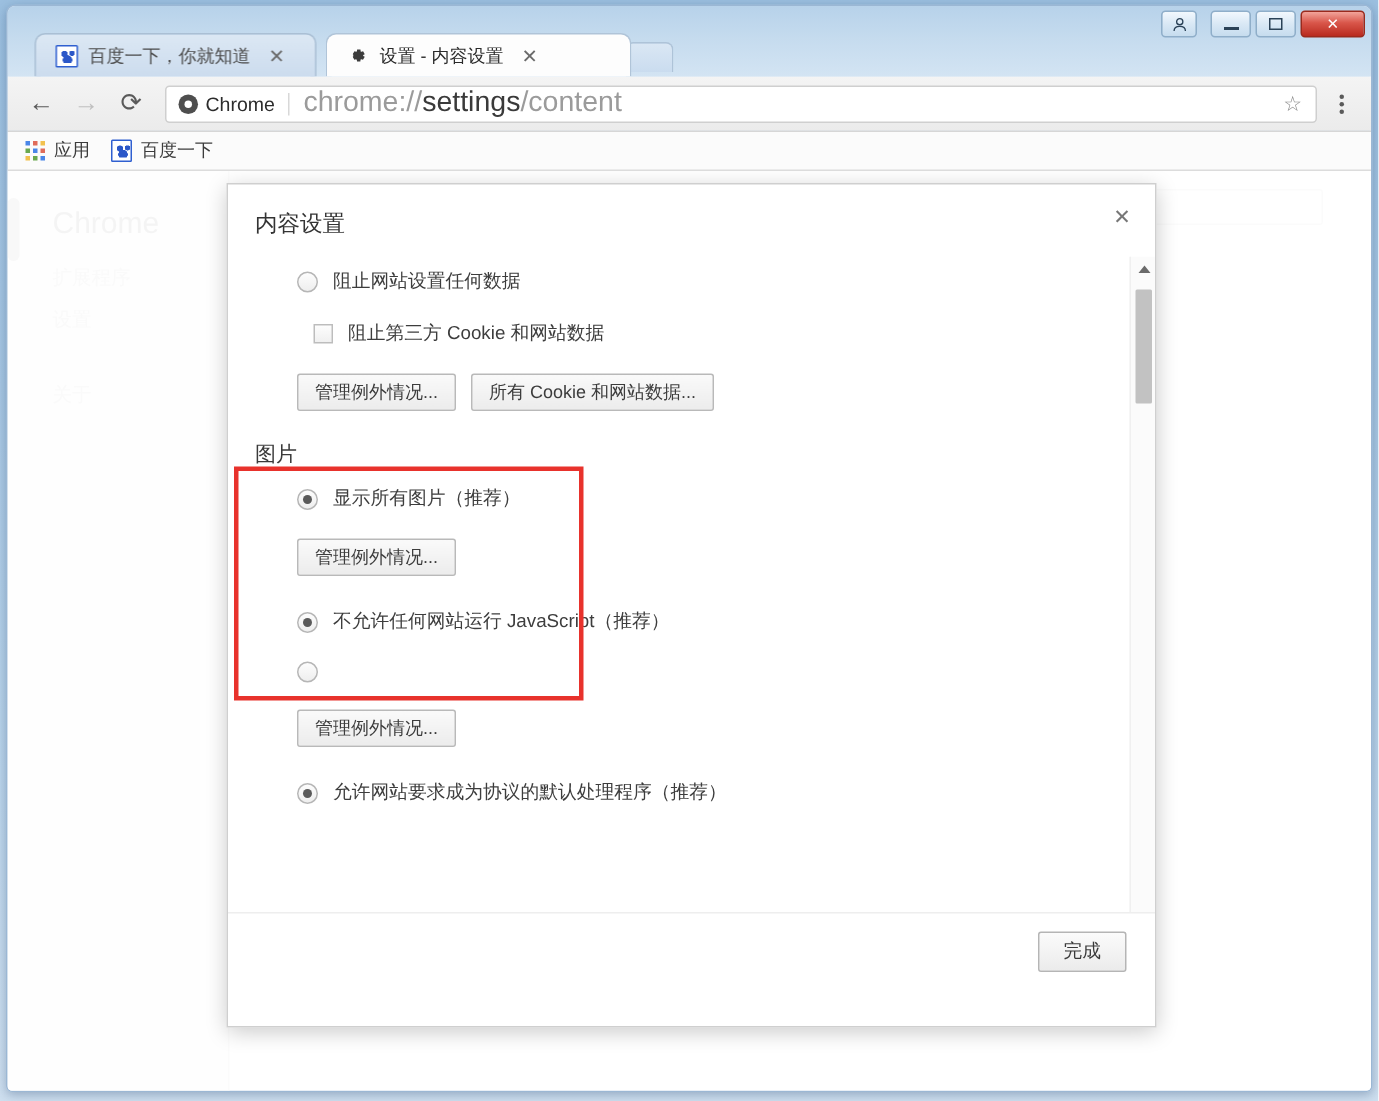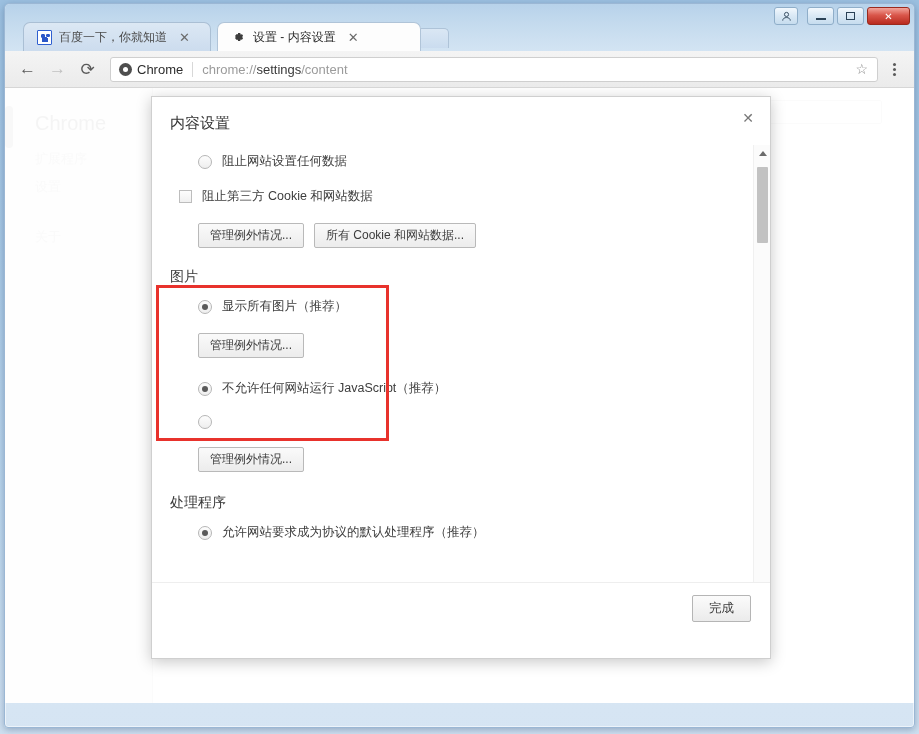--- a/index.html
+++ b/index.html
@@ -178,21 +178,21 @@
     content: "";
     position: absolute; left: 4px; top: 4px;
     width: 5px; height: 5px; border-radius: 50%;
     background: #fff;
   }
   .omni-sep {
     width: 1px; height: 15px;
     background: #d8d8d8;
     margin: 0 9px;
   }
-  .omni-url { color: #9b9b9b; font-size: 13px; }
+  .omni-url { color: #9b9b9b; font-size: 19px; }
   .omni-url b { color: #3a3a3a; font-weight: normal; }
   .star {
     margin-left: auto;
     color: #8a8a8a;
     font-size: 14px;
     padding: 0 3px;
   }
   .menu-dots {
     width: 22px; height: 27px;
     display: flex; flex-direction: column;
@@ -378,21 +378,21 @@
     font-size: 12px;
     color: #3c3c3c;
     background: linear-gradient(180deg,#fafafa 0%, #ececec 100%);
     border: 1px solid #b9b9b9;
     border-radius: 2px;
     display: flex; align-items: center;
     cursor: default;
     white-space: nowrap;
   }
   .top-row { margin-left: 28px; text-align: right; }
-  .chk-row { margin-left: 9px; }
+  .chk-row { margin-left: 39px; }
 
   
   #redbox {
     position: absolute;
     left: 4px; top: 140px;
     width: 233px; height: 156px;
     border: 3px solid #e8322c;
     pointer-events: none;
   }
 
@@ -503,20 +503,42 @@
         <span class="star">☆</span>
       </div>
 
       <div class="menu-dots">
           <i></i>
           <i></i>
           <i></i>
         </div>
     </div>
 
+    <div id="bookmarks">
+      <div class="bm">
+        <span class="apps-grid">
+          <i style="background:#4a86e8"></i>
+            <i style="background:#e06c5a"></i>
+            <i style="background:#f2c14e"></i>
+          <i style="background:#6aa84f"></i>
+            <i style="background:#4a86e8"></i>
+            <i style="background:#e06c5a"></i>
+          <i style="background:#f2c14e"></i>
+            <i style="background:#6aa84f"></i>
+            <i style="background:#4a86e8"></i>
+        </span>
+        <span>应用</span>
+      </div>
+      <div class="bm">
+        <span class="tab-fav" style="width:14px;flex:0 0 14px;margin-right:0">
+            <span class="baidu-fav"></span>
+          </span>
+        <span>百度一下</span>
+      </div>
+    </div>
 
     <div id="page">
 
       <div id="bg-settings">
         <div id="bg-sidebar">
           <div id="scroll-ghost"></div>
           <div id="bg-brand">Chrome</div>
           <div class="bg-navitem" style="top:62px;">扩展程序</div>
           <div class="bg-navitem" style="top:90px;">设置</div>
           <div class="bg-navitem" style="top:140px;">关于</div>
@@ -575,21 +597,20 @@
             </div>
 
             <div class="opt-row">
               <span class="radio"></span>
             </div>
 
             <div class="btnrow" style="margin-bottom:22px">
               <div class="gbtn">管理例外情况...</div>
             </div>
 
-            <div class="sec-title" style="margin-top:6px">处理程序</div>
 
             <div class="opt-row">
               <span class="radio on"></span>
               <span>允许网站要求成为协议的默认处理程序（推荐）</span>
             </div>
 
             <div id="redbox"></div>
           </div>
 
           <div id="dlg-scrollbar">

